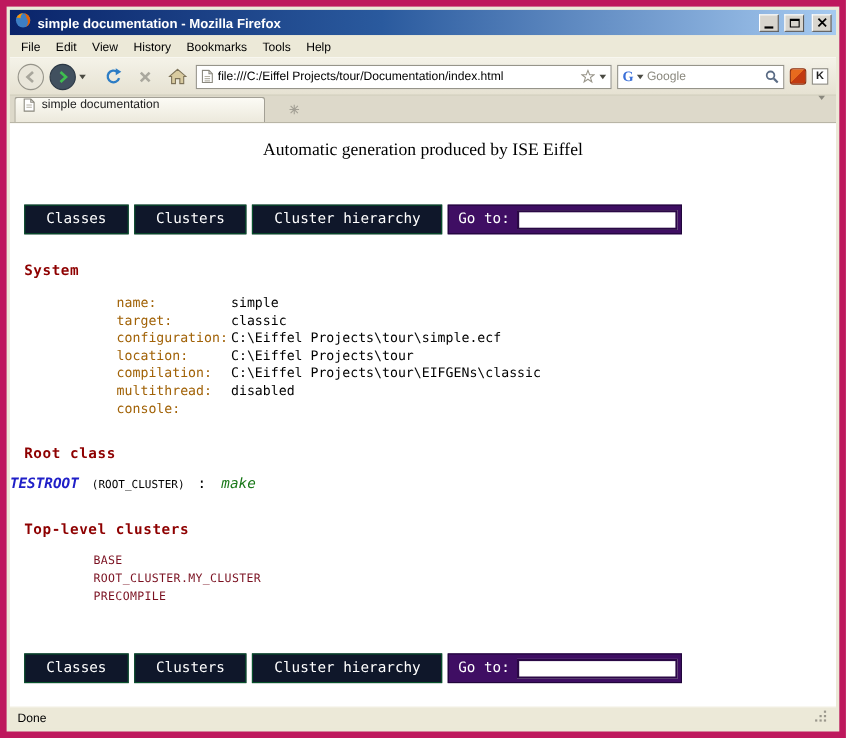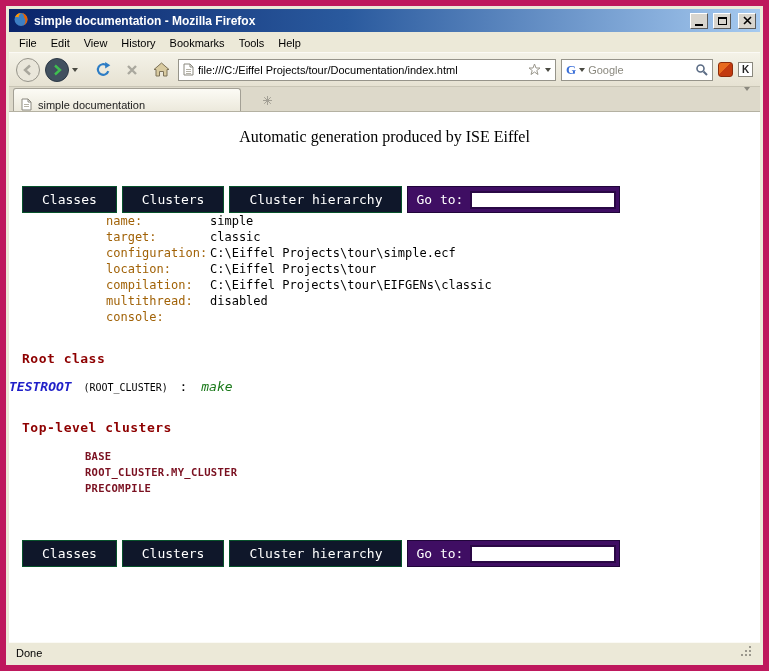--- a/index.html
+++ b/index.html
@@ -28,21 +28,21 @@
   .addr-input { flex:1; border:none; outline:none; font-size:11px; color:#000; font-family:"Liberation Sans",sans-serif; min-width:0; background:transparent; }
   .searchbox { width:152px; height:22px; flex:0 0 152px; background:#fff; border:1px solid #96948a; display:flex; align-items:center; padding:0 4px; gap:3px; }
   .g-logo { font-family:"Liberation Serif",serif; font-weight:bold; font-size:13px; color:#3a6fd8; line-height:1; }
   .search-input { flex:1; border:none; outline:none; font-size:11px; min-width:0; background:transparent; font-family:"Liberation Sans",sans-serif; }
   .search-input::placeholder { color:#8a887e; }
   .ext-red { width:15px; height:15px; border-radius:3px; background:linear-gradient(135deg,#e86a1e 0 45%,#c23a10 45%); border:1px solid #8c2c0c; flex:0 0 auto; }
   .ext-k { width:15px; height:15px; background:#fff; border:1px solid #8a887e; display:flex; align-items:center; justify-content:center; font-size:10px; font-weight:bold; color:#222; flex:0 0 auto; }
 
   
   .tabstrip { height:25px; flex:0 0 25px; background:#ddd9ca; display:flex; align-items:flex-end; padding:2px 4px 0 4px; border-bottom:1px solid #b4b1a2; }
-  .tab { width:228px; height:23px; background:linear-gradient(#fcfbf5,#ece9dc); border:1px solid #a3a095; border-bottom:none; border-radius:3px 3px 0 0; display:flex; align-items:flex-end; gap:6px; padding:0 7px; font-size:11px; color:#222; }
+  .tab { width:228px; height:23px; background:linear-gradient(#fcfbf5,#ece9dc); border:1px solid #a3a095; border-bottom:none; border-radius:3px 3px 0 0; display:flex; align-items:flex-start; gap:6px; padding:0 7px; font-size:11px; color:#222; }
   .tab-label { white-space:nowrap; overflow:hidden; }
   .mini-asterisk { align-self:center; margin-left:22px; }
   .tabstrip .spacer { flex:1; }
   .list-tabs { align-self:center; padding:4px 6px; }
 
   
   .content { flex:1; background:#fff; overflow:hidden; font-family:"DejaVu Sans Mono","Liberation Mono",monospace; padding-top:16px; }
   .doc-header { text-align:center; font-family:"Liberation Serif",serif; font-size:16px; color:#000; }
   .doc-nav { display:flex; gap:5px; margin:40px 0 0 13px; align-items:stretch; font-size:13px; }
   .doc-nav.second { margin-top:44px; }
@@ -51,21 +51,21 @@
   .goto-input { width:146px; height:18px; border:2px solid #2a0845; background:#fff; outline:none; font-family:"DejaVu Sans Mono",monospace; font-size:12px; }
   .section-heading { color:#8e0000; font-weight:bold; font-size:13px; letter-spacing:0.5px; margin:26px 0 13px 13px; }
   .props { margin-left:76px; font-size:12px; line-height:16px; }
   .prop-label { display:inline-block; width:104px; color:#a16207;margin-left:21px; }
   .prop-value { color:#000; white-space:pre; }
   .root-line { font-size:13px; }
   .root-class { color:#2020c8; font-style:italic; font-weight:bold; text-decoration:none; }
   .cluster-ref { font-size:10px; color:#000; margin:0 4px; }
   .sep { color:#000; margin-right:6px; }
   .feature { color:#187818; font-style:italic; text-decoration:none; }
-  .cluster-items { margin-left:76px; font-size:10.5px; line-height:16px; font-weight:bold; letter-spacing:0.3px; }
+  .cluster-items { margin-left:76px; font-size:10.5px; line-height:16px; font-weight:normal; letter-spacing:0.3px; }
   .cluster-link { display:block; color:#7a1020; text-decoration:none; }
 
   
   .statusbar { height:20px; flex:0 0 20px; background:#ece9d8; border-top:1px solid #fbfaf5; display:flex; align-items:center; padding:0 7px; font-size:11px; color:#000; }
   .statusbar .spacer { flex:1; }
 </style>
 </head>
 <body>
 
 <div class="window">
@@ -182,20 +182,21 @@
     <div class="doc-nav">
       <button class="nav-btn">Classes</button>
       <button class="nav-btn">Clusters</button>
       <button class="nav-btn">Cluster hierarchy</button>
       <span class="goto-box">
         <span>Go to:</span>
         <input class="goto-input" type="text" value="" style="">
       </span>
     </div>
 
+    <div class="section-heading">System</div>
     <div class="props">
       <div><span class="prop-label">name:</span><span class="prop-value">simple</span></div>
       <div><span class="prop-label">target:</span><span class="prop-value">classic</span></div>
       <div><span class="prop-label">configuration:</span><span class="prop-value">C:\Eiffel Projects\tour\simple.ecf</span></div>
       <div><span class="prop-label">location:</span><span class="prop-value">C:\Eiffel Projects\tour</span></div>
       <div><span class="prop-label">compilation:</span><span class="prop-value">C:\Eiffel Projects\tour\EIFGENs\classic</span></div>
       <div><span class="prop-label">multithread:</span><span class="prop-value">disabled</span></div>
       <div><span class="prop-label">console:</span><span class="prop-value"></span></div>
     </div>
 

